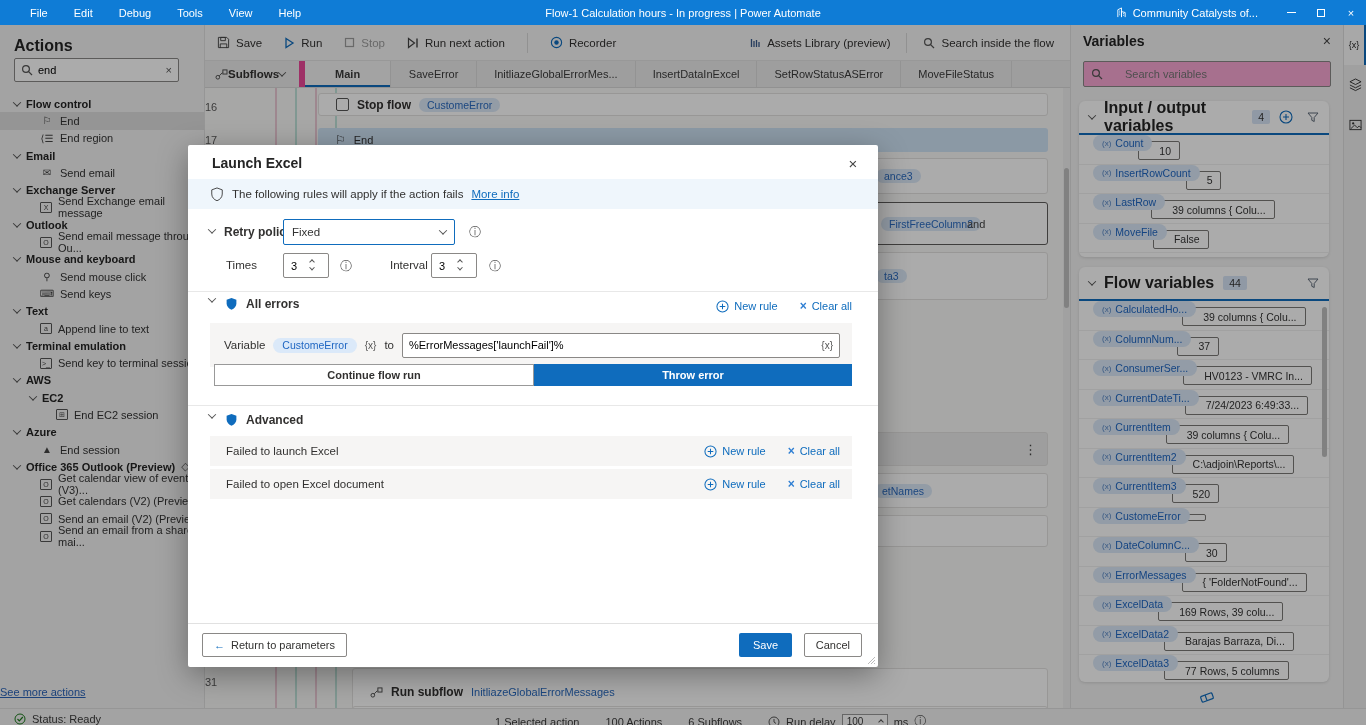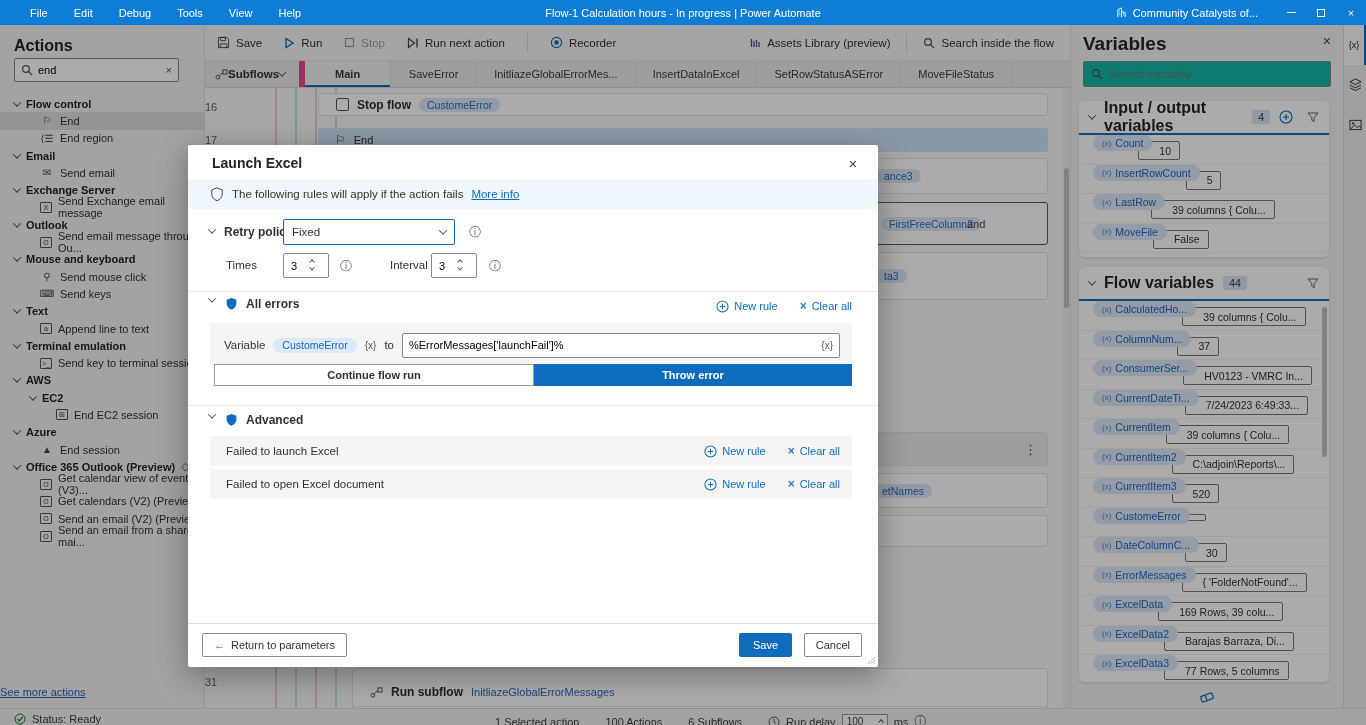--- a/index.html
+++ b/index.html
@@ -86,23 +86,23 @@
 .tg-l{flex:1;border:1px solid #999;background:#fff;color:#323130;display:flex;align-items:center;justify-content:center;font-size:11px;font-weight:bold}
 .tg-r{flex:1;background:#0f6cbd;color:#fff;display:flex;align-items:center;justify-content:center;font-size:11px;font-weight:bold}
 .advrow{position:absolute;left:22px;right:26px;height:30px;background:#f6f5f4;display:flex;align-items:center;justify-content:space-between;padding:0 12px 0 16px;font-size:11.5px;color:#323130}
 .dfoot{position:absolute;left:0;right:0;bottom:0;height:44px;border-top:1px solid #e1e1e1}
 .btn-outline{height:24px;border:1px solid #8a8886;border-radius:2px;background:#fff;display:inline-flex;align-items:center;justify-content:center;font-size:11px;color:#323130;gap:6px;padding:0 11px}
 .btn-blue{height:24px;border-radius:2px;background:#0f6cbd;color:#fff;display:inline-flex;align-items:center;justify-content:center;font-size:11px;padding:0 14px}
 .grip{position:absolute;right:3px;bottom:3px;width:8px;height:8px;background:
 linear-gradient(135deg,transparent 55%,#bbb 55%,#bbb 62%,transparent 62%,transparent 72%,#bbb 72%,#bbb 79%,transparent 79%,transparent 89%,#bbb 89%)}
 
 .varspanel{position:absolute;left:1070px;top:0;width:273px;bottom:17px;background:#f3f3f3;border-left:1px solid #e0e0e0;overflow:hidden}
-.vp-title{position:absolute;left:12px;top:8px;font-size:19px;font-weight:bold;color:#252525}
+.vp-title{position:absolute;left:12px;top:8px;font-size:14px;font-weight:bold;color:#252525}
 .vp-x{position:absolute;right:12px;top:8px;font-size:14px;color:#444}
-.vp-search{position:absolute;left:12px;right:12px;top:36px;height:24px;background:#14b8a6;border:1px solid #8a8886;border-radius:2px;display:flex;align-items:center;gap:6px;padding:12px 7px}
+.vp-search{position:absolute;left:12px;right:12px;top:36px;height:24px;background:#f9a8d4;border:1px solid #8a8886;border-radius:2px;display:flex;align-items:center;gap:22px;padding:12px 7px}
 .vp-search input{flex:1;border:none;outline:none;font-size:11px;font-family:inherit;background:transparent;min-width:0}
 .vcard{position:absolute;left:8px;width:250px;background:#fff;border-radius:6px;box-shadow:0 1px 3px rgba(0,0,0,.12);overflow:hidden}
 .vhead{height:34px;display:flex;align-items:center;gap:9px;padding:0 10px;border-bottom:2px solid #0f6cbd}
 .vhead .hl{font-size:16px;font-weight:bold;color:#252525}
 .badge{background:#d7e4f6;color:#333;font-size:10.5px;padding:1px 6px;border-radius:2px}
 .vh-r{margin-left:auto;display:flex;align-items:center;gap:14px}
 .var-row{height:29.5px;position:relative;border-bottom:1px solid #f0f0f0;display:flex;align-items:flex-start;padding-left:14px}
 .var-pill{position:relative;z-index:2;background:#dbe9f9;color:#1f66c2;border-radius:9px;padding:2px 9px;font-size:10.5px;display:inline-flex;gap:4px;align-items:center;white-space:nowrap}
 .var-pill .vx{font-size:8px;color:#5585c5;font-style:normal}
 .var-val{margin-left:-14px;margin-top:6px;border:1px solid #7b7977;border-radius:2px;background:#fff;padding:2.5px 8px 2.5px 20px;font-size:10.5px;color:#333;white-space:nowrap;min-width:30px;max-width:150px;overflow:hidden}

